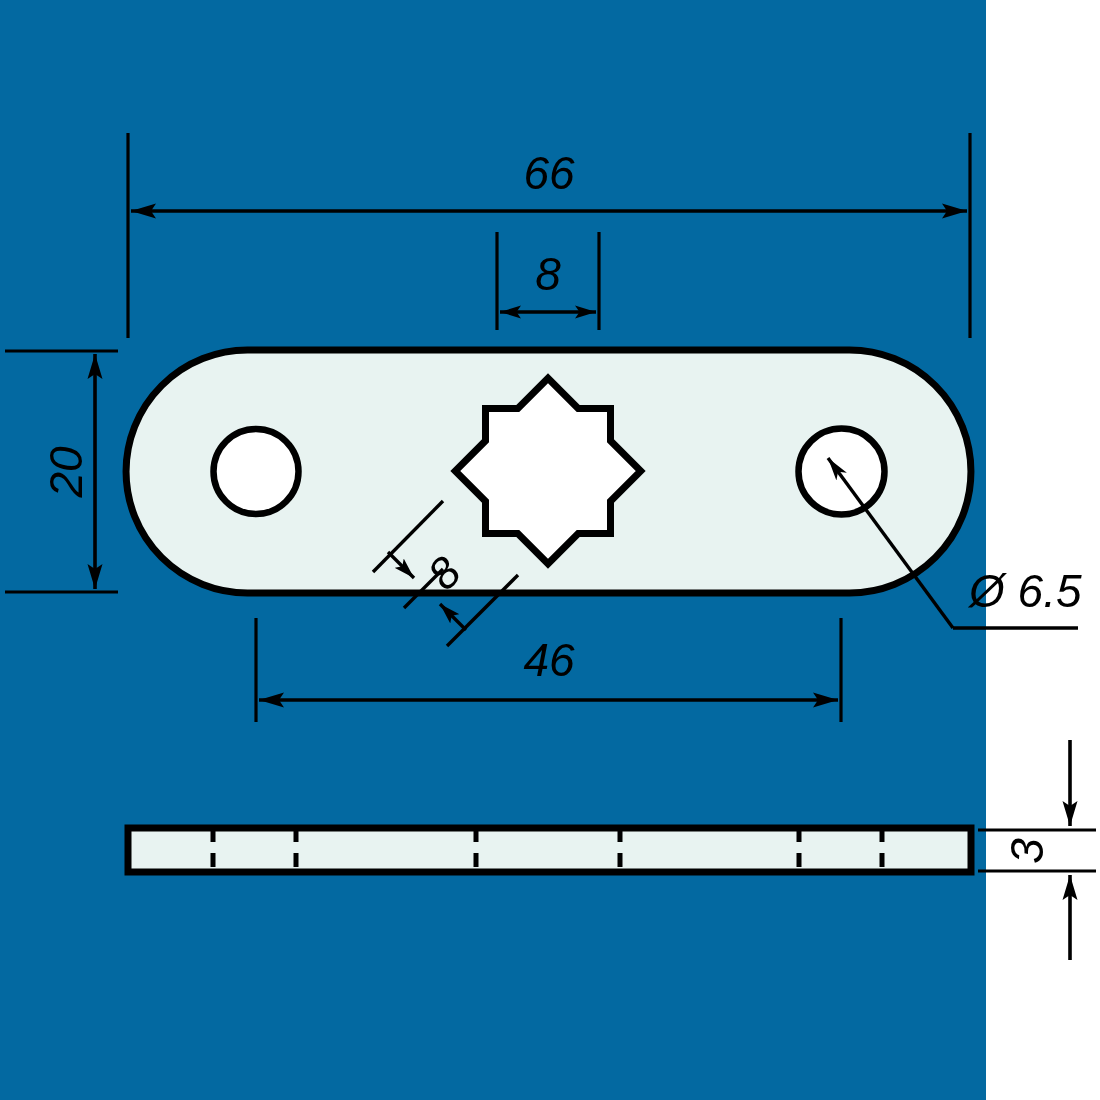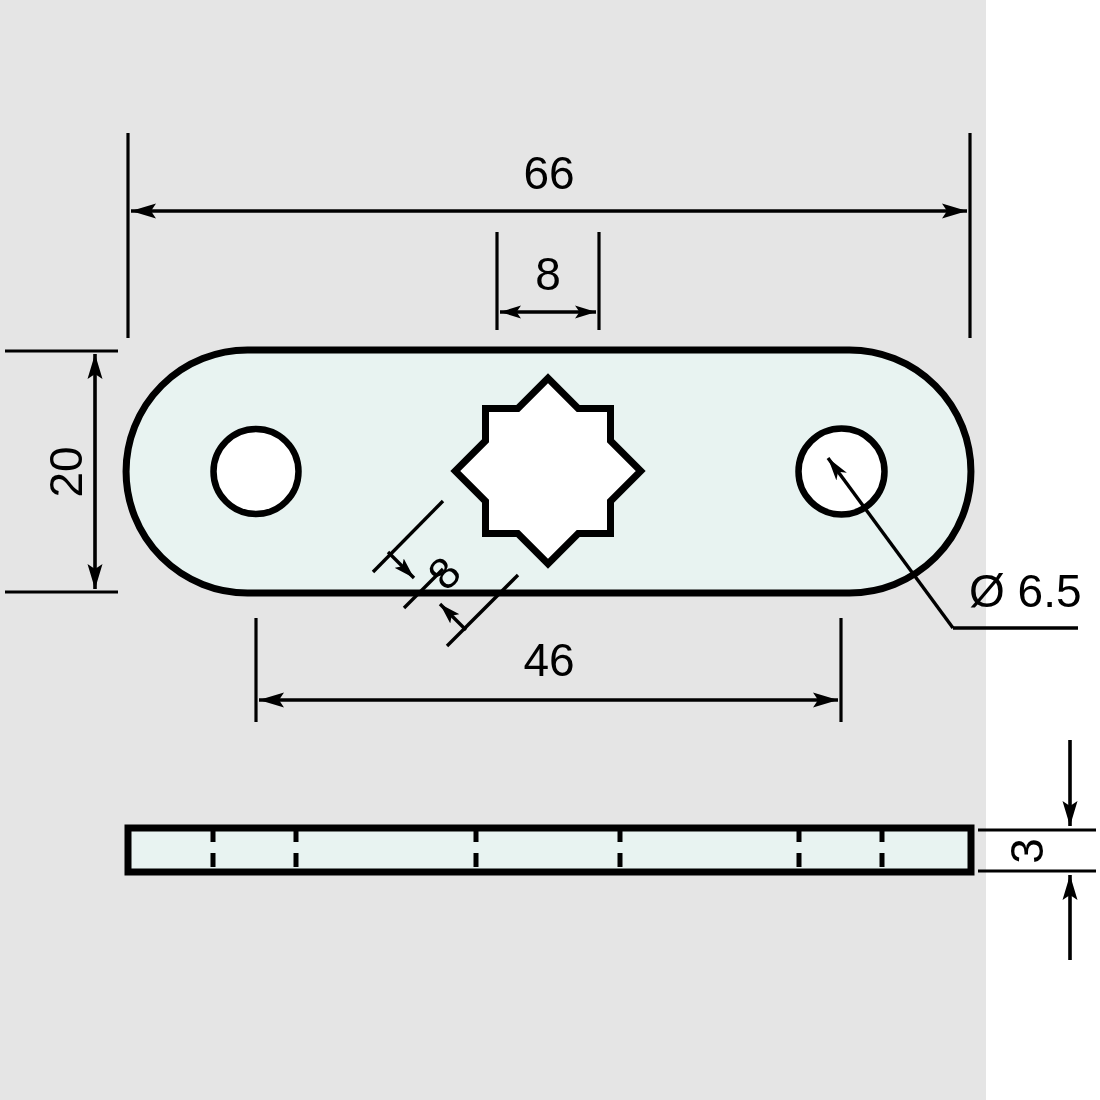--- a/index.html
+++ b/index.html
@@ -10,21 +10,22 @@
   body {
     width: 1100px;
     height: 1100px;
     font-family: "Liberation Sans", sans-serif;
     overflow: hidden;
   }
   #drawing-root {
     position: relative;
     width: 986px;
     height: 1100px;
-    background: #e5e5e5;
+    background: #0369a1;
+    font-style: italic;
   }
   svg#tech-drawing {
     display: block;
     width: 1100px;
     height: 1100px;
   }
   .dim-text {
     font-family: "Liberation Sans", sans-serif;
     font-size: 46px;
     fill: #000000;

